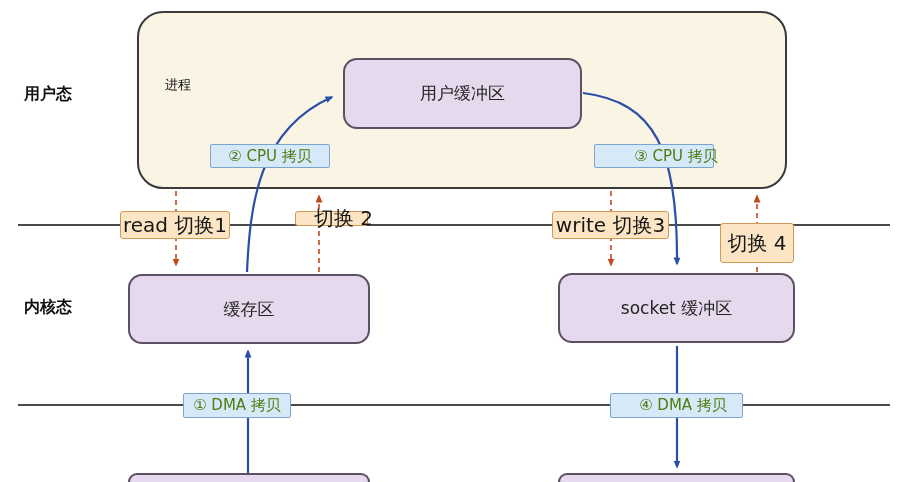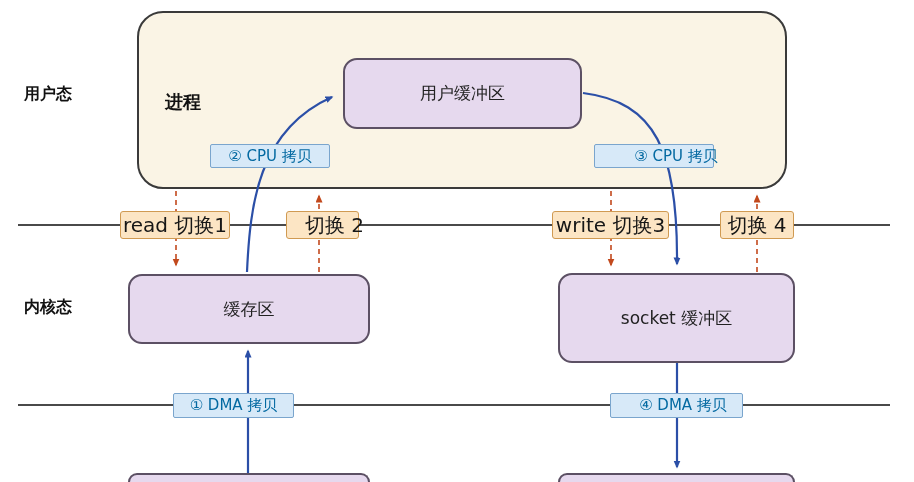--- a/index.html
+++ b/index.html
@@ -11,35 +11,35 @@
     position:absolute;left:137px;top:11px;width:650px;height:178px;
     background:#faf4e5;border:2px solid #3a3a3a;border-radius:26px;
     box-sizing:border-box;z-index:0;
   }
 
   
   .overlay{position:absolute;left:0;top:0;z-index:1;}
 
   
   .mode-label{position:absolute;color:#111;font-weight:bold;font-size:16px;z-index:2;}
-  .process-label{position:absolute;left:165px;top:90px;color:#111;font-weight:bold;font-size:18px;z-index:2;}
+  .process-label{position:absolute;left:165px;top:76px;color:#111;font-weight:normal;font-size:13px;z-index:2;}
 
   
   .buffer{
     position:absolute;background:#e6d9ee;border:2px solid #5c5064;border-radius:14px;
     box-sizing:border-box;display:flex;align-items:center;justify-content:center;
     font-size:17px;color:#222;z-index:2;
   }
   .buffer.partial{border-bottom:none;border-radius:14px 14px 0 0;}
 
   
   .copy-label{
     position:absolute;background:#d7e9f8;border:1.5px solid #7aa5cd;border-radius:2px;
     box-sizing:border-box;display:flex;align-items:center;justify-content:center;
-    font-size:15px;color:#0369a1;z-index:2;white-space:nowrap;
+    font-size:15px;color:#4d7c0f;z-index:2;white-space:nowrap;
   }
 
   
   .switch-label{
     position:absolute;background:#fce5c4;border:1.5px solid #d09a52;border-radius:3px;
     box-sizing:border-box;display:flex;align-items:center;justify-content:center;
     font-size:20px;color:#161616;z-index:2;white-space:nowrap;
   }
 </style>
 </head>
@@ -73,28 +73,28 @@
     <line x1="611" y1="191" x2="611" y2="265" stroke="#c2491d" stroke-width="1.6" stroke-dasharray="5 4" marker-end="url(#arrow-red)"></line>
     <line x1="757" y1="272" x2="757" y2="196" stroke="#c2491d" stroke-width="1.6" stroke-dasharray="5 4" marker-end="url(#arrow-red)"></line>
   </svg>
 
   <div class="mode-label" style="left:24px;top:84px;">用户态</div>
   <div class="mode-label" style="left:24px;top:297px;">内核态</div>
   <div class="process-label">进程</div>
 
   <div class="buffer" style="left:343px;top:58px;width:239px;height:71px;font-family:Liberation Serif, serif;">用户缓冲区</div>
   <div class="buffer" style="left:128px;top:274px;width:242px;height:70px;">缓存区</div>
-  <div class="buffer" style="left:558px;top:273px;width:237px;height:90px;">socket 缓冲区</div>
+  <div class="buffer" style="left:558px;top:273px;width:237px;height:70px;">socket 缓冲区</div>
 
   <div class="buffer partial" style="left:128px;top:473px;width:242px;height:9px;"></div>
   <div class="buffer partial" style="left:558px;top:473px;width:237px;height:9px;"></div>
 
   <div class="copy-label" style="left:210px;top:144px;width:120px;height:24px;">② CPU 拷贝</div>
   <div class="copy-label" style="left:594px;top:144px;width:120px;height:24px;padding-left:44px;">③ CPU 拷贝</div>
-  <div class="copy-label" style="left:173px;top:393px;width:121px;height:25px;">① DMA 拷贝</div>
+  <div class="copy-label" style="left:183px;top:393px;width:108px;height:25px;">① DMA 拷贝</div>
   <div class="copy-label" style="left:610px;top:393px;width:133px;height:25px;padding-left:13px;">④ DMA 拷贝</div>
 
   <div class="switch-label" style="left:120px;top:211px;width:110px;height:28px;">read 切换1</div>
-  <div class="switch-label" style="left:286px;top:211px;width:73px;height:28px;padding-left:24px;">切换 2</div>
+  <div class="switch-label" style="left:295px;top:211px;width:73px;height:15px;padding-left:24px;">切换 2</div>
   <div class="switch-label" style="left:552px;top:211px;width:117px;height:28px;">write 切换3</div>
-  <div class="switch-label" style="left:720px;top:211px;width:74px;height:28px;">切换 4</div>
+  <div class="switch-label" style="left:720px;top:223px;width:74px;height:40px;">切换 4</div>
 
 </div>
 
 </body></html>

